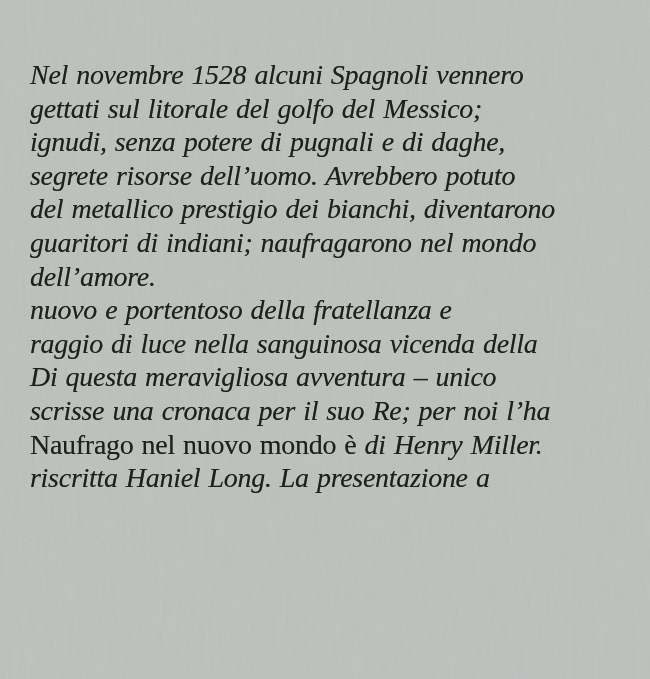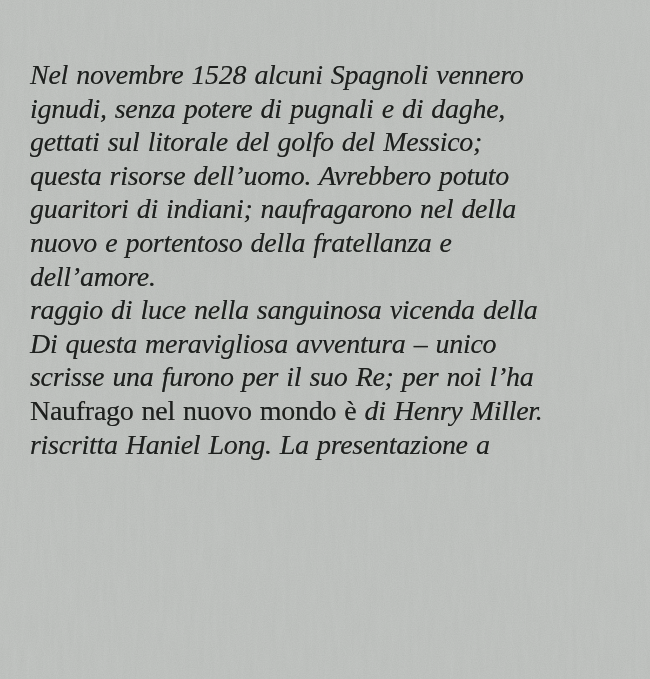--- a/index.html
+++ b/index.html
@@ -70,26 +70,27 @@
                   0 0 0 0.30 0"></feColorMatrix>
       </filter>
     </defs>
     <rect width="650" height="679" fill="#b6b9b6"></rect>
     <rect width="650" height="679" filter="url(#grainFibers)" opacity="0.55"></rect>
     <rect width="650" height="679" filter="url(#grainFine)" opacity="0.5"></rect>
   </svg>
 
   <div class="blurb">
       <div class="line"><span class="italic">Nel novembre 1528 alcuni Spagnoli vennero</span></div>
+      <div class="line"><span class="italic">gettati sul litorale del golfo del Messico;</span></div>
       <div class="line"><span class="italic">ignudi, senza potere di pugnali e di daghe,</span></div>
-      <div class="line"><span class="italic">gettati sul litorale del golfo del Messico;</span></div>
-      <div class="line"><span class="italic">questa risorse dell’uomo. Avrebbero potuto</span></div>
-      <div class="line"><span class="italic">guaritori di indiani; naufragarono nel della</span></div>
+      <div class="line"><span class="italic">segrete risorse dell’uomo. Avrebbero potuto</span></div>
+      <div class="line"><span class="italic">del metallico prestigio dei bianchi, diventarono</span></div>
+      <div class="line"><span class="italic">guaritori di indiani; naufragarono nel mondo</span></div>
+      <div class="line"><span class="italic">dell’amore.</span></div>
       <div class="line"><span class="italic">nuovo e portentoso della fratellanza e</span></div>
-      <div class="line"><span class="italic">dell’amore.</span></div>
       <div class="line"><span class="italic">raggio di luce nella sanguinosa vicenda della</span></div>
       <div class="line"><span class="italic">Di questa meravigliosa avventura – unico</span></div>
-      <div class="line"><span class="italic">scrisse una furono per il suo Re; per noi l’ha</span></div>
+      <div class="line"><span class="italic">scrisse una cronaca per il suo Re; per noi l’ha</span></div>
       <div class="line"><span class="roman">Naufrago nel nuovo mondo è </span><span class="italic">di Henry Miller.</span></div>
       <div class="line"><span class="italic">riscritta Haniel Long. La presentazione a</span></div>
     </div>
 
 </div>
 
 </body></html>

